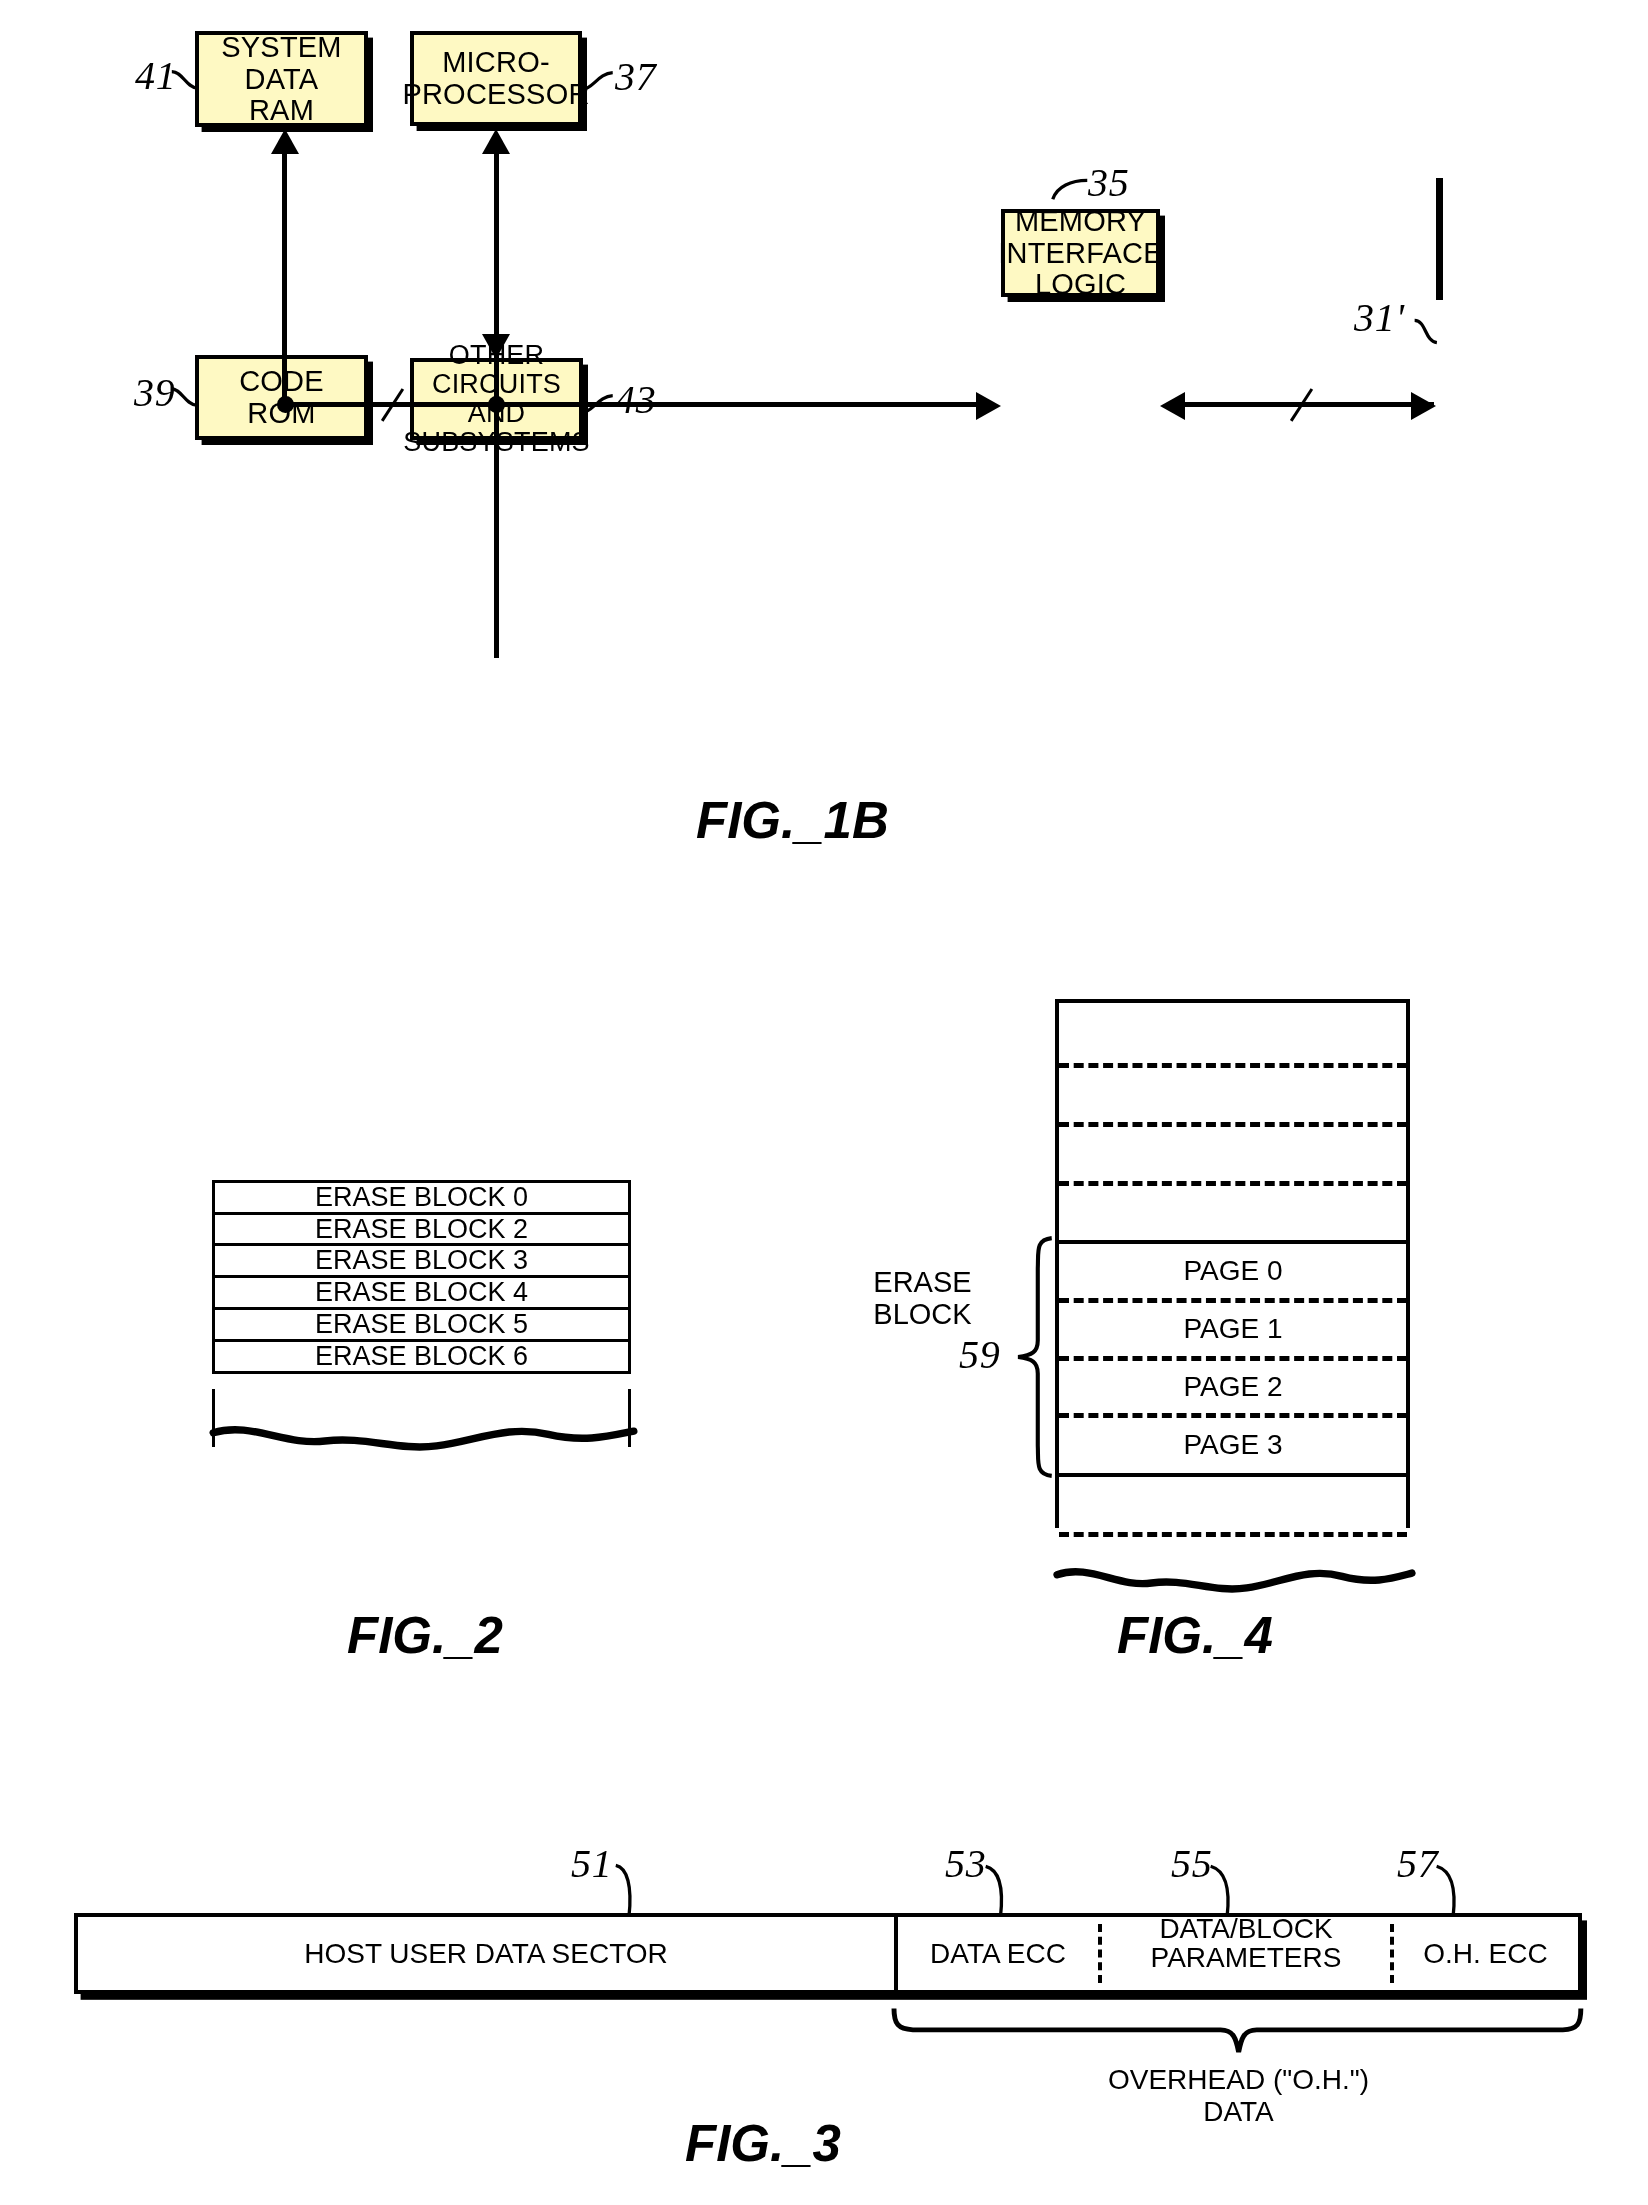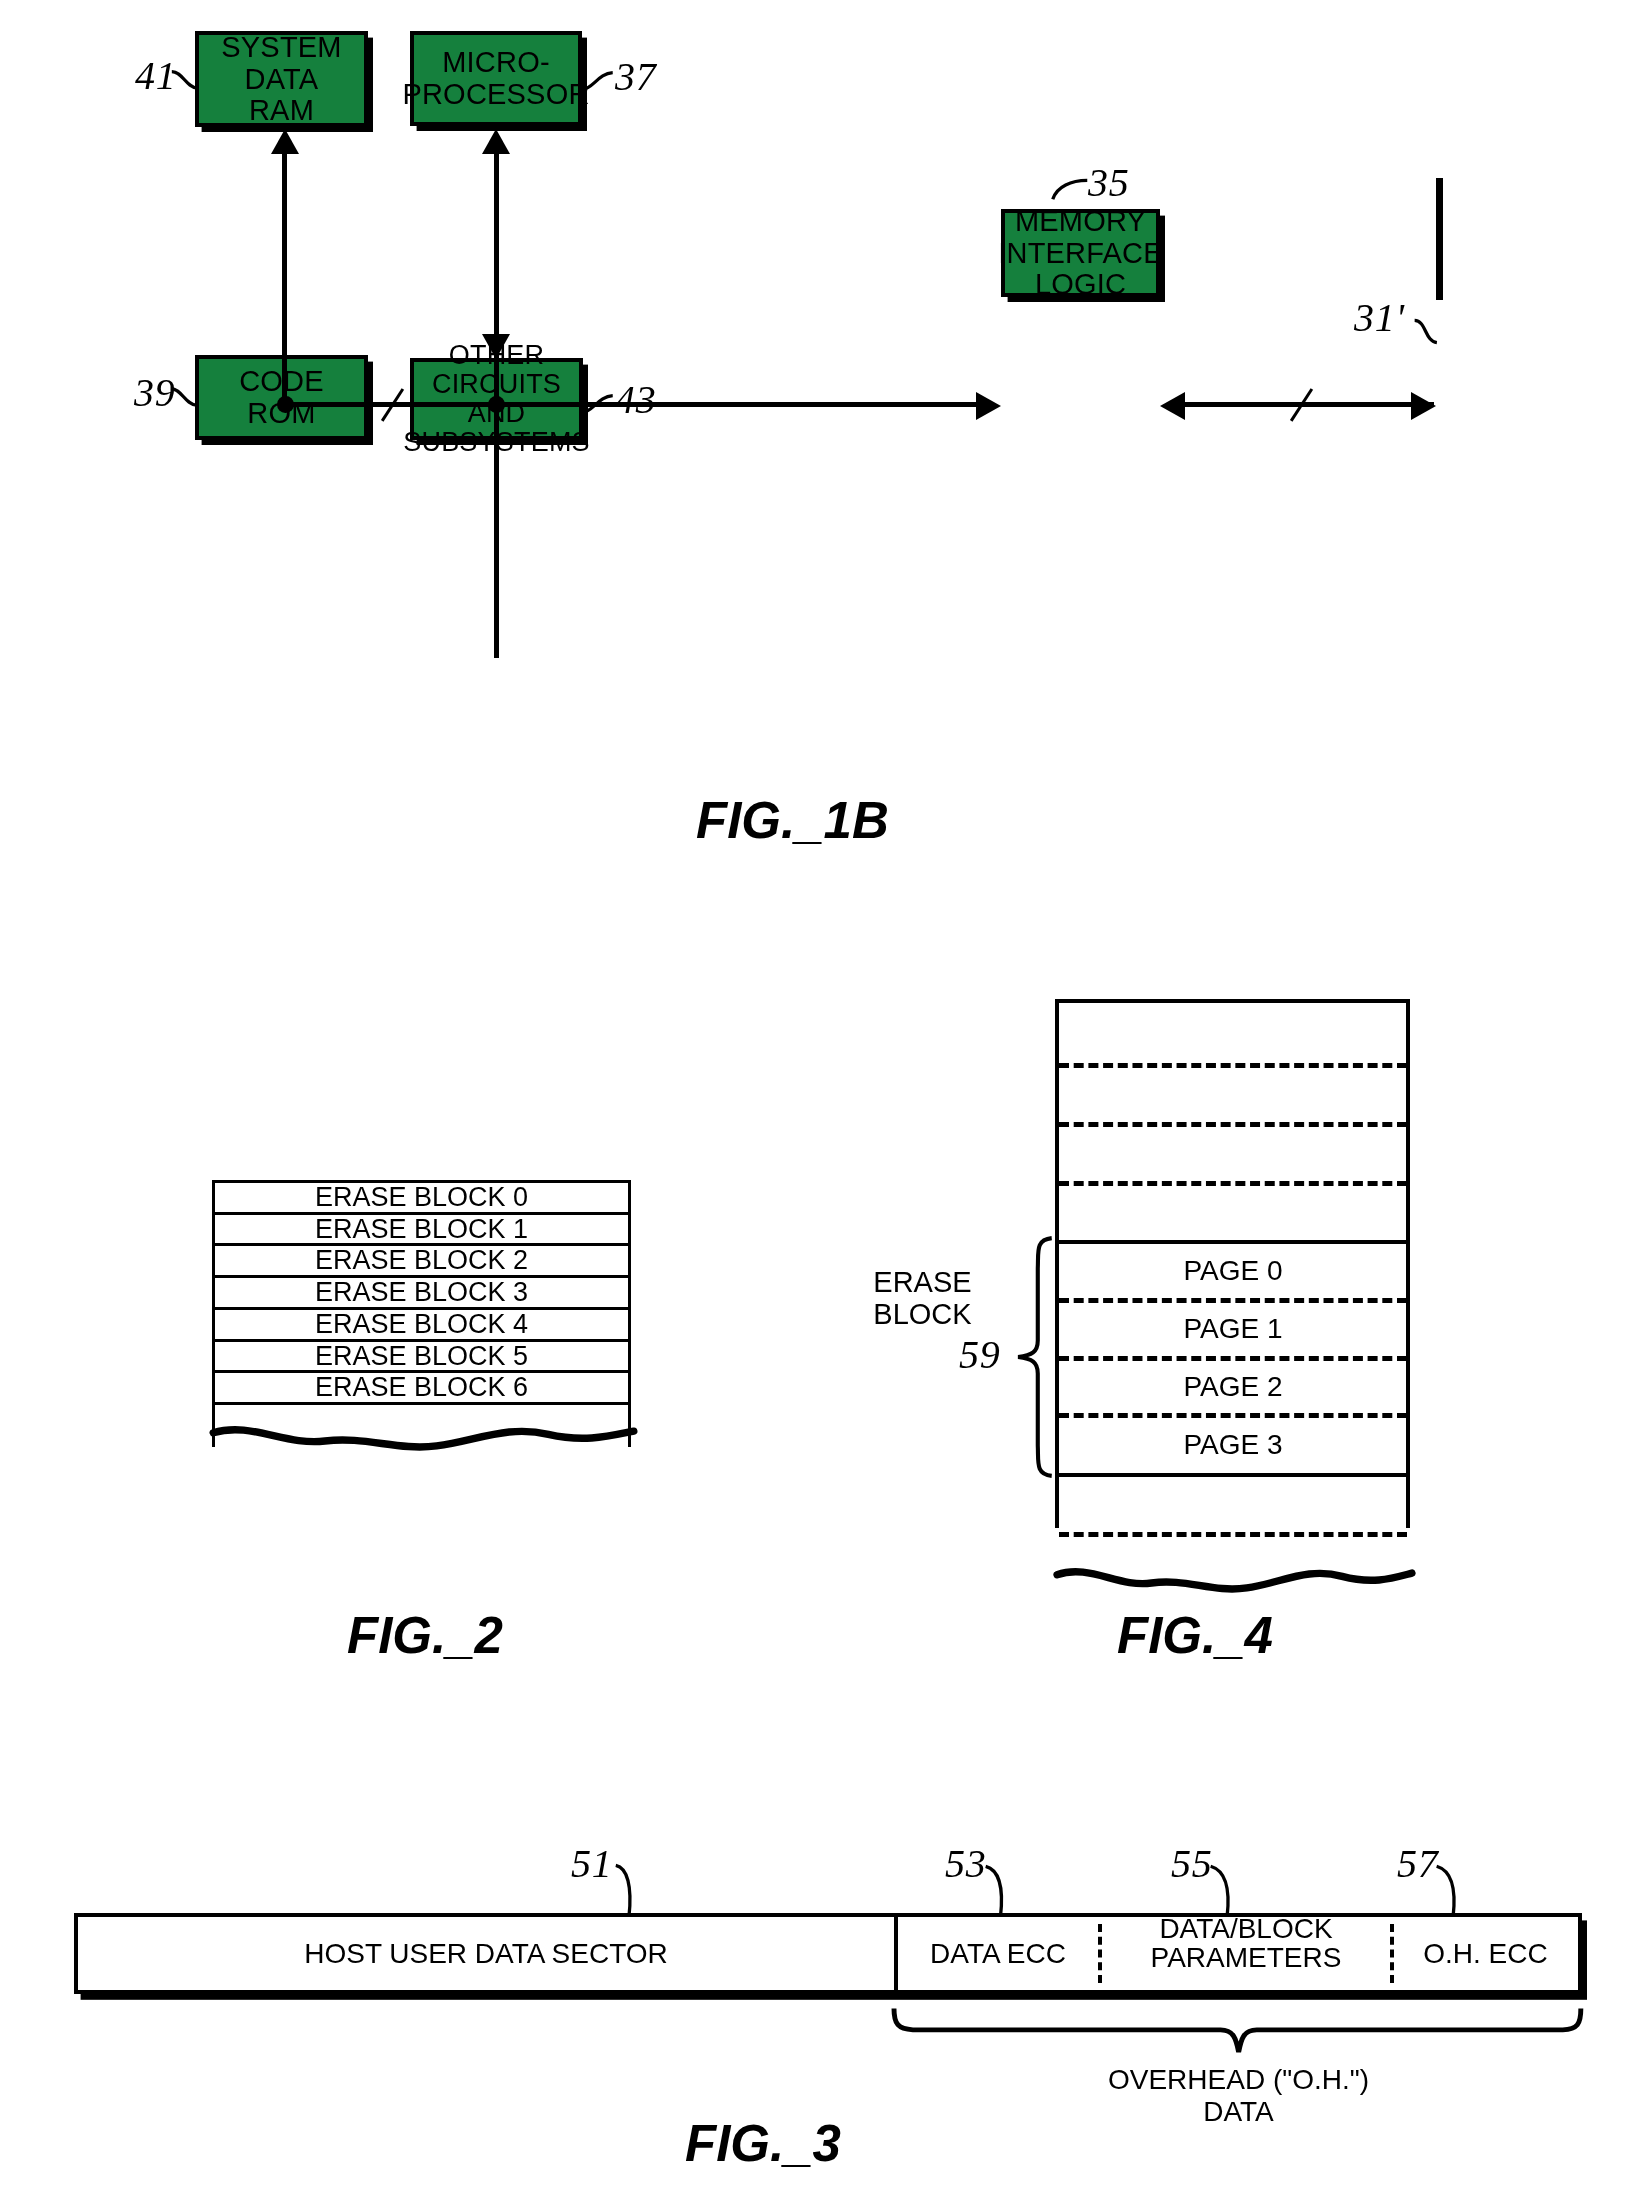--- a/index.html
+++ b/index.html
@@ -14,21 +14,21 @@
     font-family: "Liberation Sans", sans-serif;
     color: #000000;
     overflow: hidden;
   }
   .page { position: absolute; inset: 0; }
 
   
   .box {
     position: absolute;
     border: 4.1px solid #000;
-    background: #15803d;
+    background: #fef9c3;
     box-sizing: border-box;
     box-shadow: 5.8px 5.8px 0 -0.8px #000;
     display: flex;
     align-items: center;
     justify-content: center;
     text-align: center;
     line-height: 1.07;
     font-size: 29px;
     letter-spacing: 0.2px;
   }
@@ -242,21 +242,20 @@
   <div class="leader" style="left:1413px; top:318px;">
     <svg width="28" height="28" viewBox="0 0 34 34">
         <path d="M2,3 C16,3 14,28 29,30" stroke="#000" stroke-width="4" fill="none"></path>
       </svg>
   </div>
 
   <div class="figlabel" style="left:696px; top:791px;">FIG._1B</div>
 
   <div class="stack" style="left:212px; top:1136px; width:419px;margin-top:44px;" id="fig2-stack">
       <div class="row">ERASE BLOCK 0</div>
-      <div class="row">ERASE BLOCK 1</div>
       <div class="row">ERASE BLOCK 2</div>
       <div class="row">ERASE BLOCK 3</div>
       <div class="row">ERASE BLOCK 4</div>
       <div class="row">ERASE BLOCK 5</div>
       <div class="row">ERASE BLOCK 6</div>
     </div>
 
   <div class="vline" style="left:212px; top:1389px; height:58px; width:3.3px;"></div>
   <div class="vline" style="left:628px; top:1389px; height:58px; width:3.3px;"></div>
   <svg class="waveSvg" style="left:209px; top:1418px;" width="429" height="46" viewBox="0 0 520 56">

